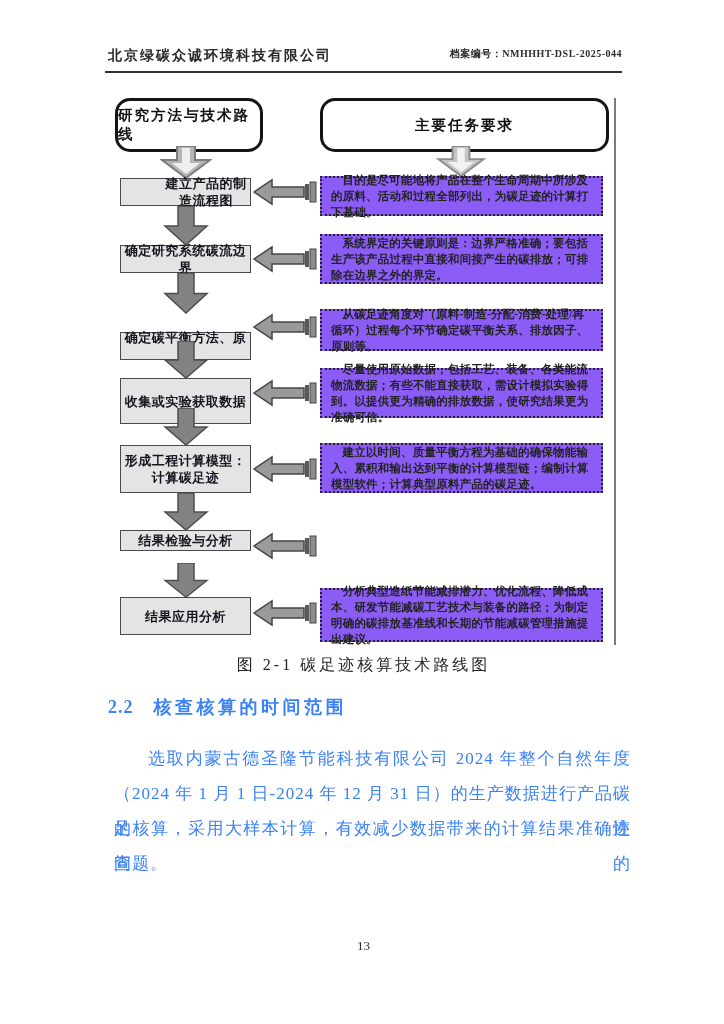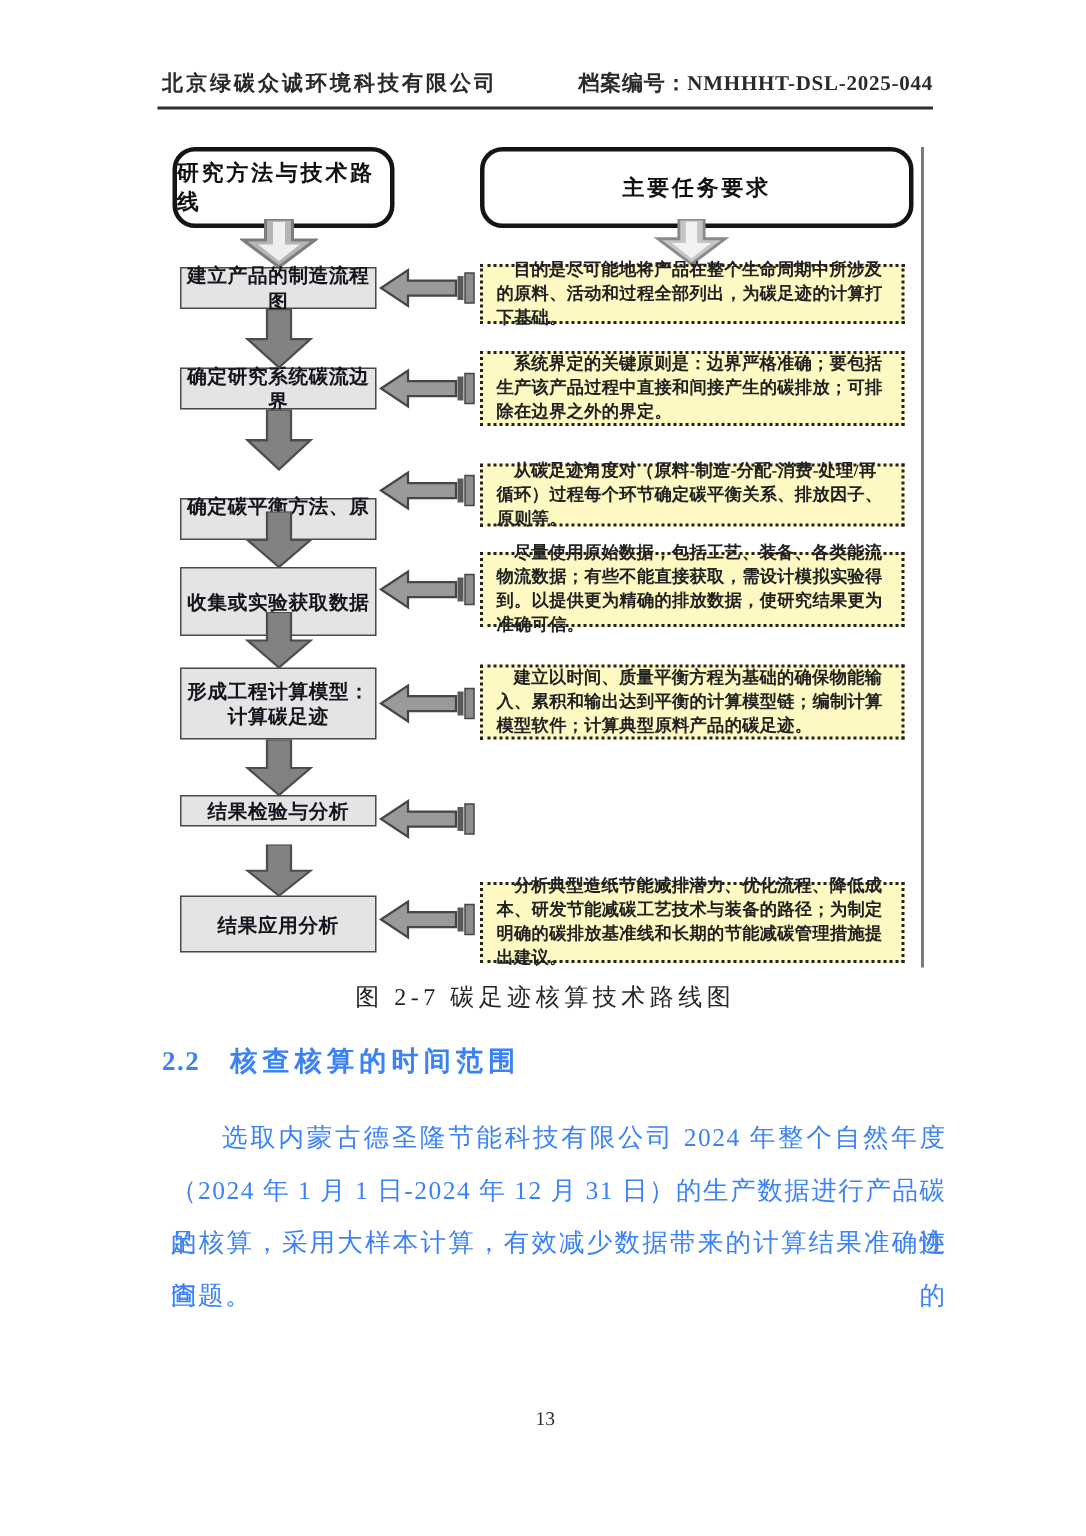--- a/index.html
+++ b/index.html
@@ -3,36 +3,36 @@
 <meta charset="utf-8">
 <style>
   html,body{margin:0;padding:0;background:#ffffff;}
   .page{
     position:relative;width:724px;height:1024px;background:#ffffff;
     font-family:"Liberation Serif","DejaVu Serif",serif;color:#1f1f1f;
     overflow:hidden;
   }
   
   .hdr-company{position:absolute;left:108px;top:47px;font-size:14px;font-weight:bold;letter-spacing:2px;color:#2a2a2a;}
-  .hdr-archive{position:absolute;right:102px;top:47px;font-size:14px;font-weight:bold;letter-spacing:.5px;color:#2a2a2a;}
+  .hdr-archive{position:absolute;right:102px;top:47px;font-size:10px;font-weight:bold;letter-spacing:.5px;color:#2a2a2a;}
   .hdr-rule{position:absolute;left:105px;top:71px;width:517px;height:0;border-top:2px solid #2f2f2f;}
   
   .ftitle{
     position:absolute;background:#fff;border:3px solid #141414;border-radius:15px;
     display:flex;align-items:center;justify-content:center;
     font-size:14.5px;font-weight:bold;letter-spacing:2px;color:#111;
   }
   .lbox{
     position:absolute;left:120px;width:131px;background:#e4e4e4;border:1.5px solid #4a4a4a;
     display:flex;align-items:center;justify-content:center;text-align:center;
     font-size:13px;font-weight:bold;letter-spacing:.5px;color:#15151f;
     white-space:pre-line;line-height:17px;box-sizing:border-box;
   }
   .dbox{
-    position:absolute;left:320px;width:283px;background:#fef9c3;border:2px dotted #222;
+    position:absolute;left:320px;width:283px;background:#8b5cf6;border:2px dotted #222;
     display:flex;align-items:center;box-sizing:border-box;padding:3px 9px;
   }
   .dbox-text{
     font-size:11.5px;font-weight:bold;line-height:16px;color:#222;
     text-indent:1em;letter-spacing:.2px;margin:0;
   }
   .arrow{position:absolute;}
   .vline{position:absolute;left:614px;top:98px;width:2px;height:547px;background:#7a7a7a;}
   
   .caption{position:absolute;left:105px;top:655px;width:517px;text-align:center;
@@ -60,21 +60,21 @@
 
   <svg class="arrow" style="left:160px;top:146px;" width="52" height="33" viewBox="0 0 52 33">
     <polygon points="17,0 35,0 35,14 50,14 26,32 2,14 17,14" fill="#b5b5b5" stroke="#7d7d7d" stroke-width="2"></polygon>
     <polygon points="22,2 30,2 30,17 40,17 26,28 12,17 22,17" fill="#efefef"></polygon>
   </svg>
   <svg class="arrow" style="left:435px;top:146px;" width="52" height="31" viewBox="0 0 52 33">
     <polygon points="17,0 35,0 35,14 50,14 26,32 2,14 17,14" fill="#c5c5c5" stroke="#8a8a8a" stroke-width="2"></polygon>
     <polygon points="22,2 30,2 30,17 40,17 26,28 12,17 22,17" fill="#f2f2f2"></polygon>
   </svg>
 
-  <div class="lbox" style="top:178px;height:28px;">建立产品的制造流程图</div>
+  <div class="lbox" style="top:178px;height:28px;padding-left:41px;">建立产品的制造流程图</div>
   <div class="lbox" style="top:245px;height:28px;">确定研究系统碳流边界</div>
   <div class="lbox" style="top:332px;height:28px;">确定碳平衡方法、原则</div>
   <div class="lbox" style="top:378px;height:46px;">收集或实验获取数据</div>
   <div class="lbox" style="top:445px;height:48px;">形成工程计算模型：
 计算碳足迹</div>
   <div class="lbox" style="top:530px;height:21px;">结果检验与分析</div>
   <div class="lbox" style="top:597px;height:38px;">结果应用分析</div>
 
   <svg class="arrow" style="left:163px;top:206px;" width="46" height="40" viewBox="0 0 46 40" preserveAspectRatio="none">
     <polygon points="15,0 31,0 31,20 44,20 23,39 2,20 15,20" fill="#828282" stroke="#4d4d4d" stroke-width="1.5"></polygon>
@@ -145,21 +145,21 @@
       <rect x="58" y="5" width="6" height="20" fill="#8d8d8d" stroke="#464646" stroke-width="1"></rect>
     </svg>
   <svg class="arrow" style="left:252px;top:598px;" width="70" height="30" viewBox="0 0 70 30">
     <polygon points="2,15 20,3 20,10 52,10 52,20 20,20 20,27" fill="#9a9a9a" stroke="#464646" stroke-width="1.5"></polygon>
     <rect x="53" y="7" width="4" height="16" fill="#5a5a5a"></rect>
       <rect x="58" y="5" width="6" height="20" fill="#8d8d8d" stroke="#464646" stroke-width="1"></rect>
     </svg>
 
   <div class="vline"></div>
 
-  <div class="caption">图 2-7  碳足迹核算技术路线图</div>
+  <div class="caption">图 2-1  碳足迹核算技术路线图</div>
 
   <div class="heading">
     <span class="sec-no">2.2</span><span class="sec-title">核查核算的时间范围</span>
   </div>
 
   <div class="para">
     <div class="para-line first">选取内蒙古德圣隆节能科技有限公司 2024 年整个自然年度</div>
     <div class="para-line">（2024 年 1 月 1 日-2024 年 12 月 31 日）的生产数据进行产品碳足迹</div>
     <div class="para-line">的核算，采用大样本计算，有效减少数据带来的计算结果准确性查的</div>
     <div class="para-line last">问题。</div>

